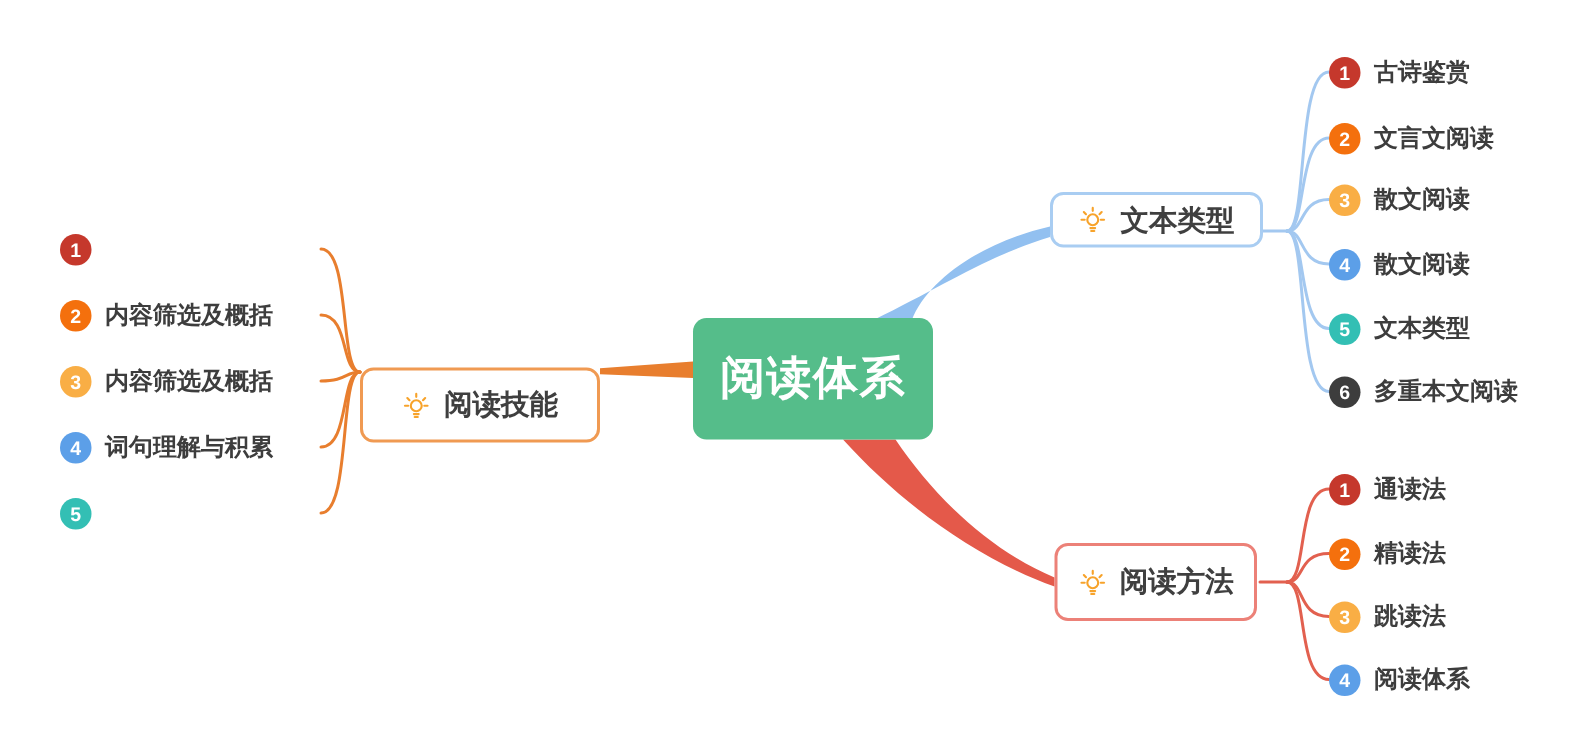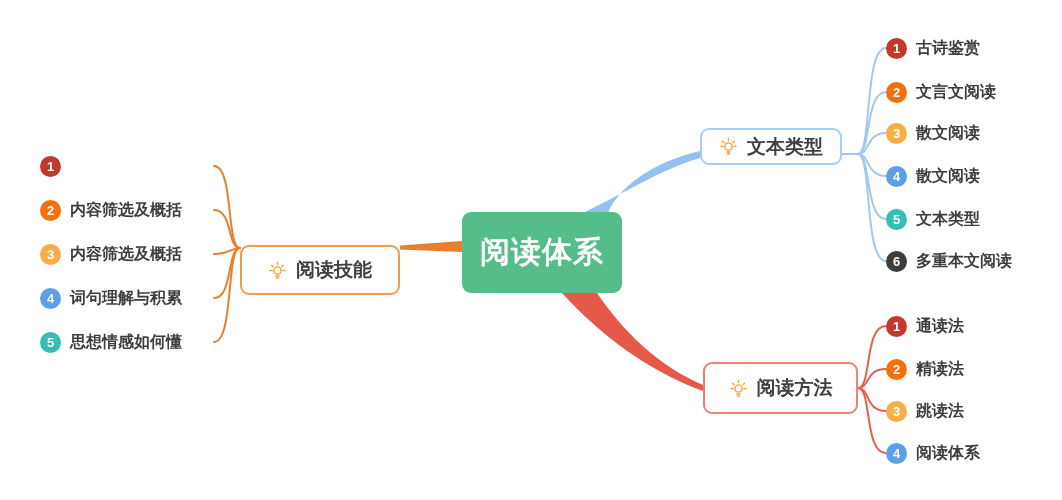--- a/index.html
+++ b/index.html
@@ -15,21 +15,21 @@
   .central{
     left:462px;top:212px;width:160px;height:81px;
     background:#55BD8A;color:#ffffff;font-size:30px;font-weight:bold;letter-spacing:1px;
   }
   .branch{
     background:#ffffff;border:2px solid;gap:9px;
     font-size:19px;font-weight:bold;color:#3F3F3F;
   }
   .branch-skills{left:240px;top:224px;width:160px;height:50px;border-color:#F09A52;margin-top:21px;}
   .branch-types{left:700px;top:128px;width:142px;height:37px;border-color:#A9CDF2;}
-  .branch-methods{left:703px;top:362px;width:155px;height:52px;border-color:#EC8178;}
+  .branch-methods{left:703px;top:362px;width:135px;height:52px;border-color:#EC8178;}
   .item{
     position:absolute;z-index:2;display:flex;align-items:center;height:22px;gap:9px;
     font-size:16px;font-weight:bold;color:#3D3D3D;white-space:nowrap;
   }
   .badge{
     width:21px;height:21px;border-radius:50%;flex:0 0 21px;
     display:flex;align-items:center;justify-content:center;
     color:#ffffff;font-size:13px;font-weight:bold;
   }
   .bulb{flex:0 0 19px;display:flex;}
@@ -138,21 +138,20 @@
   <div class="item" style="left:40px;top:243px;">
     <span class="badge" style="background-color: rgb(249, 174, 69);">3</span>
     <span>内容筛选及概括</span>
   </div>
   <div class="item" style="left:40px;top:287px;">
     <span class="badge" style="background-color: rgb(92, 159, 232);">4</span>
     <span>词句理解与积累</span>
   </div>
   <div class="item" style="left:40px;top:331px;">
     <span class="badge" style="background-color: rgb(51, 191, 180);">5</span>
-    <span>思想情感如何懂</span>
   </div>
 
   <div class="item" style="left:886px;top:37px;">
     <span class="badge" style="background-color: rgb(197, 56, 44);">1</span>
     <span>古诗鉴赏</span>
   </div>
   <div class="item" style="left:886px;top:81px;">
     <span class="badge" style="background-color: rgb(244, 112, 13);">2</span>
     <span>文言文阅读</span>
   </div>

